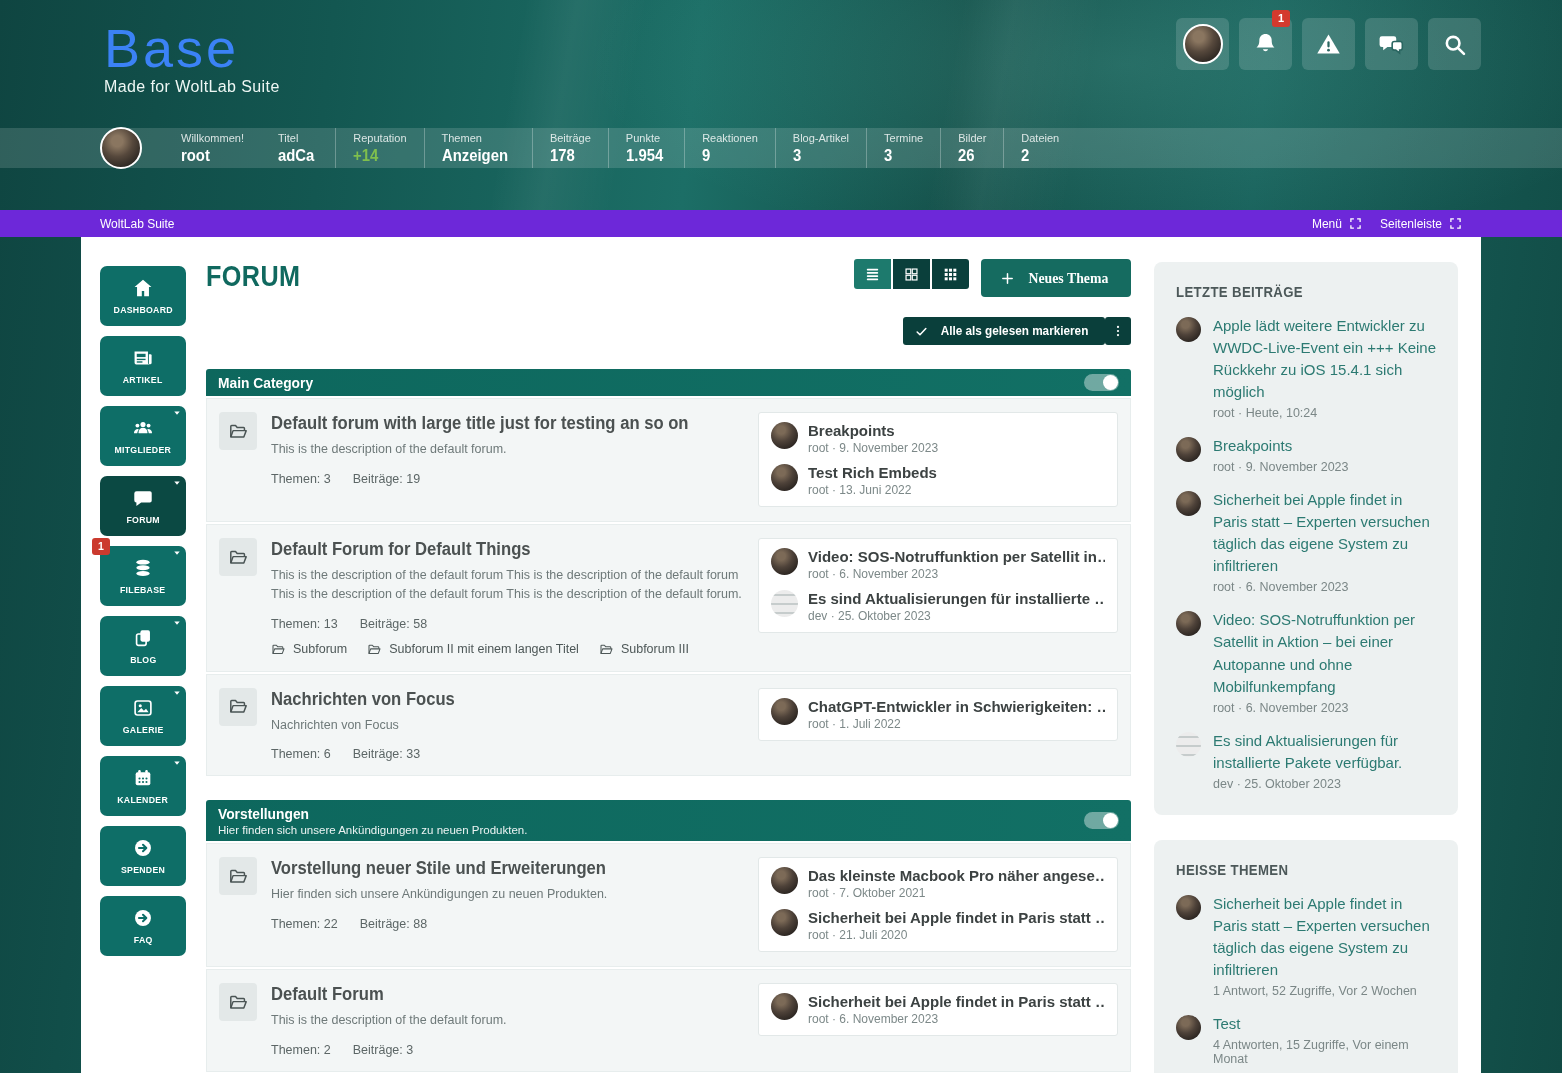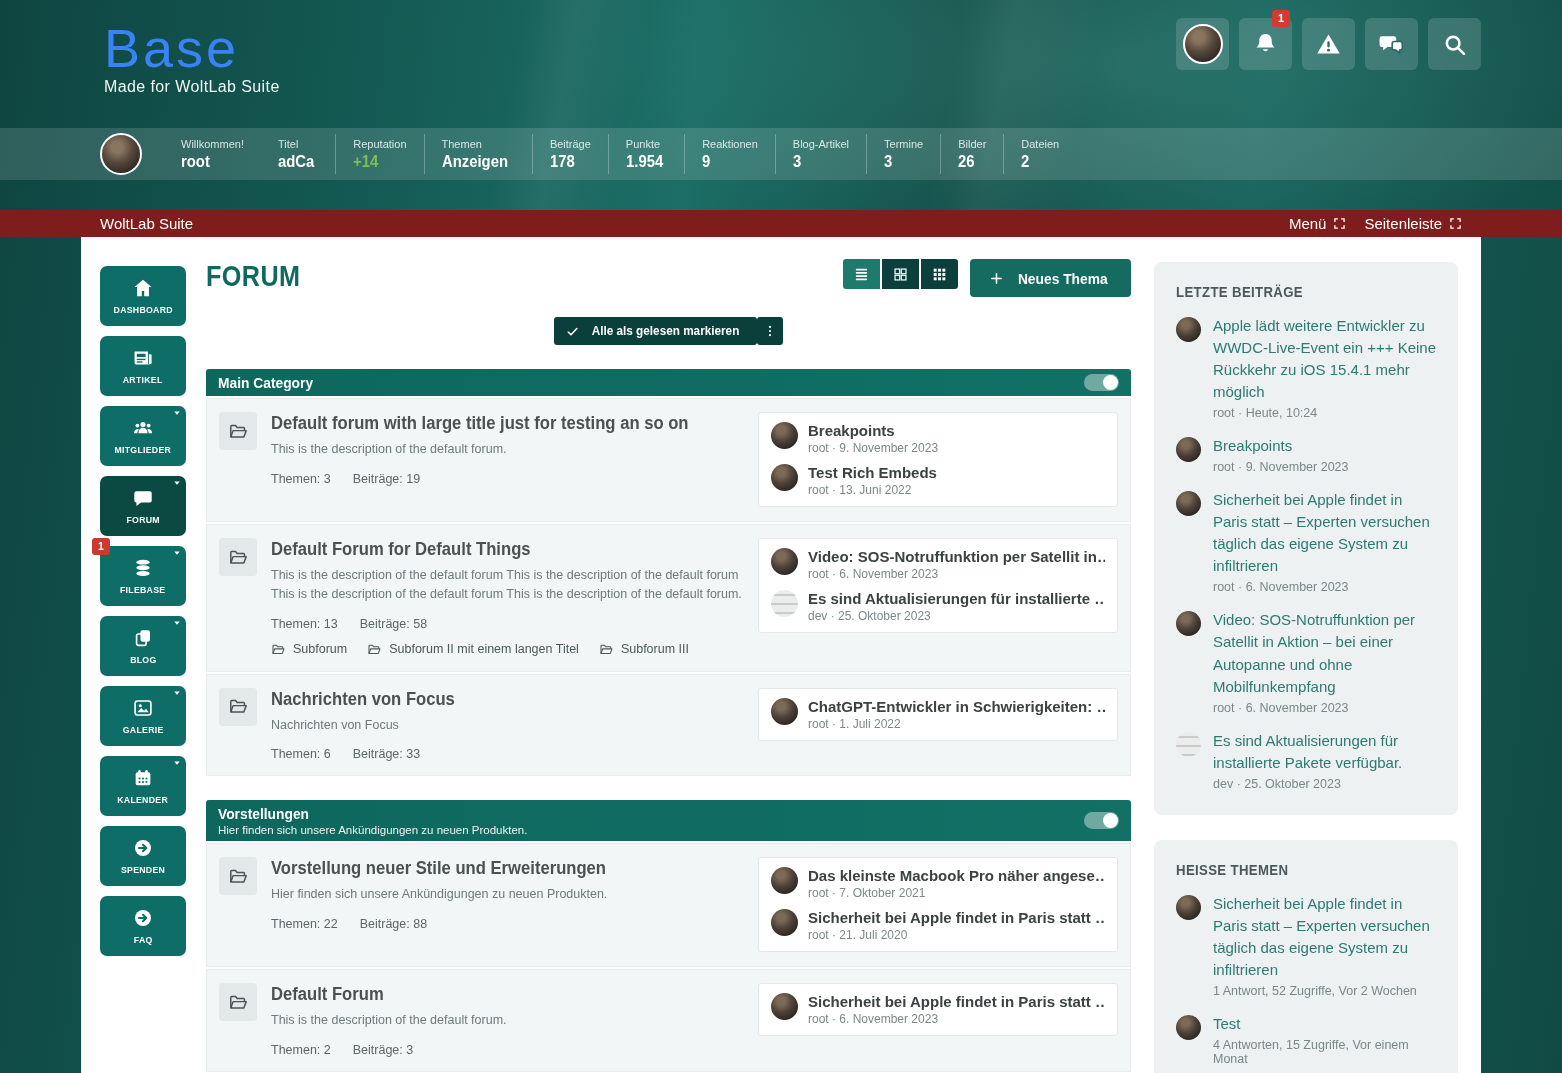--- a/index.html
+++ b/index.html
@@ -23,33 +23,33 @@
   .hbtns { position:absolute; right:81px; top:18px; display:flex; gap:10px; }
   .hbtn { width:53px; height:52px; background:rgba(255,255,255,0.15); border-radius:6px;
           display:flex; align-items:center; justify-content:center; position:relative; cursor:pointer; }
   .hbtn svg { width:27px; height:27px; }
   .hb-avatar { width:40px; height:40px; border-radius:50%; border:2px solid #fff;
     background: radial-gradient(circle at 38% 30%, #8a7660 0 16%, #56483c 45%, #2e2823 78%, #1d1a17); }
   .hbadge { position:absolute; top:-8px; right:2px; background:#d43a2e; color:#fff;
     font-size:11px; font-weight:700; line-height:1; padding:3px 6px; border-radius:3px; }
 
   
-  .userbar { position:absolute; top:128px; left:0; right:0; height:52px;
+  .userbar { position:absolute; top:128px; left:0; right:0; height:40px;
     background:rgba(255,255,255,0.14); display:flex; align-items:center; padding-left:100px; }
   .ub-avatar { width:42px; height:42px; border-radius:50%; border:2px solid #fff; flex:none;
     background: radial-gradient(circle at 40% 32%, #8a7660 0 16%, #56483c 45%, #2e2823 78%, #1d1a17); margin-right:22px; }
   .ub-item { padding:0 17px; height:40px; display:flex; flex-direction:column; justify-content:center; }
   .ub-item + .ub-item { border-left:1px solid rgba(255,255,255,0.28); }
   .ub-label { font-size:11px; color:rgba(255,255,255,0.82); }
   .ub-value { font-size:16.5px; font-weight:700; color:#fff; margin-top:2px;
     transform:scaleX(0.9); transform-origin:left center; white-space:nowrap; }
 
   
-  .topnav { position:absolute; top:210px; left:0; right:0; height:27px; background:#7f1d1d;
-    display:flex; align-items:center; padding:0 100px; font-size:15px; color:#fff; }
+  .topnav { position:absolute; top:210px; left:0; right:0; height:27px; background:#6d28d9;
+    display:flex; align-items:center; padding:0 100px; font-size:12px; color:#fff; }
   .tn-right { margin-left:auto; display:flex; gap:18px; align-items:center; }
   .tn-link { display:flex; gap:7px; align-items:center; cursor:pointer; }
   .tn-link svg { width:13px; height:13px; }
 
   
   .content { position:absolute; top:237px; left:81px; width:1400px; height:836px;
     background:#fff; display:flex; color:#444; }
 
   
   .leftnav { width:125px; flex:none; padding:29px 0 0 19px; }
@@ -61,32 +61,32 @@
   .tile-label { font-size:9.5px; font-weight:700; letter-spacing:.3px; transform:scaleX(0.92); }
   .tile-caret { position:absolute; top:2px; right:4px; width:10px; height:10px; }
   .tile-badge { position:absolute; top:-8px; left:-8px; background:#cb3a2e; color:#fff;
     font-size:10.5px; font-weight:700; line-height:1; padding:3px 6px; border-radius:3px; }
 
   
   .main { width:925px; flex:none; padding-top:22px; }
   .main-head { display:flex; justify-content:space-between; align-items:flex-start; }
   .page-title { color:#10695f; font-size:30px; font-weight:700; line-height:1.1;
     transform:scaleX(0.84); transform-origin:left center; letter-spacing:.5px; }
-  .head-actions { display:flex; align-items:flex-start; }
+  .head-actions { display:flex; align-items:flex-start;font-family:Liberation Serif, serif; }
   .vbtn { width:37px; height:30px; background:#0a3f3b; display:flex; align-items:center;
     justify-content:center; cursor:pointer; margin-right:2px; }
   .vbtn:first-child { border-radius:3px 0 0 3px; }
   .vbtn.last { border-radius:0 3px 3px 0; }
   .vbtn.active { background:#1d7a6d; }
   .vbtn svg { width:17px; height:17px; }
   .btn-new { height:38px; background:#156b60; border-radius:4px; color:#fff; display:flex;
     align-items:center; gap:10px; padding:0 19px; margin-left:10px; cursor:pointer; }
   .btn-new svg { width:15px; height:15px; }
   .btn-new span { font-weight:700; font-size:15px; transform:scaleX(0.92); }
-  .row2 { display:flex; justify-content:center; gap:0; margin-top:20px; }
+  .row2 { display:flex; justify-content:flex-end; gap:0; margin-top:20px; }
   .btn-dark { height:28px; background:#0a3f3b; border-radius:3px; color:#fff; display:flex;
     align-items:center; gap:8px; padding:0 12px; cursor:pointer; }
   .btn-dark svg { width:13px; height:13px; }
   .btn-dark span { font-weight:700; font-size:12.5px; transform:scaleX(0.94); }
   .btn-more { width:26px; height:28px; background:#0a3f3b; border-radius:3px; display:flex;
     align-items:center; justify-content:center; cursor:pointer; }
   .btn-more svg { width:14px; height:14px; }
 
   .category { margin-top:24px; }
   .cat-head { background:linear-gradient(90deg,#0d675d,#127065); border-radius:3px 3px 0 0;
@@ -693,21 +693,21 @@
         </div>
     </main>
 
     <aside class="rail" id="rail">
         <div class="box">
     <div class="box-title">LETZTE BEITRÄGE</div>
     <div class="box-items">
             <div class="aitem">
     <span class="avatar-sm av-photo"></span>
     <div class="aitem-text">
-      <div class="aitem-title">Apple lädt weitere Entwickler zu WWDC-Live-Event ein +++ Keine Rückkehr zu iOS 15.4.1 mehr möglich</div>
+      <div class="aitem-title">Apple lädt weitere Entwickler zu WWDC-Live-Event ein +++ Keine Rückkehr zu iOS 15.4.1 sich möglich</div>
       <div class="aitem-meta">root · Heute, 10:24</div>
     </div>
   </div>
             <div class="aitem">
     <span class="avatar-sm av-photo"></span>
     <div class="aitem-text">
       <div class="aitem-title">Breakpoints</div>
       <div class="aitem-meta">root · 9. November 2023</div>
     </div>
   </div>

